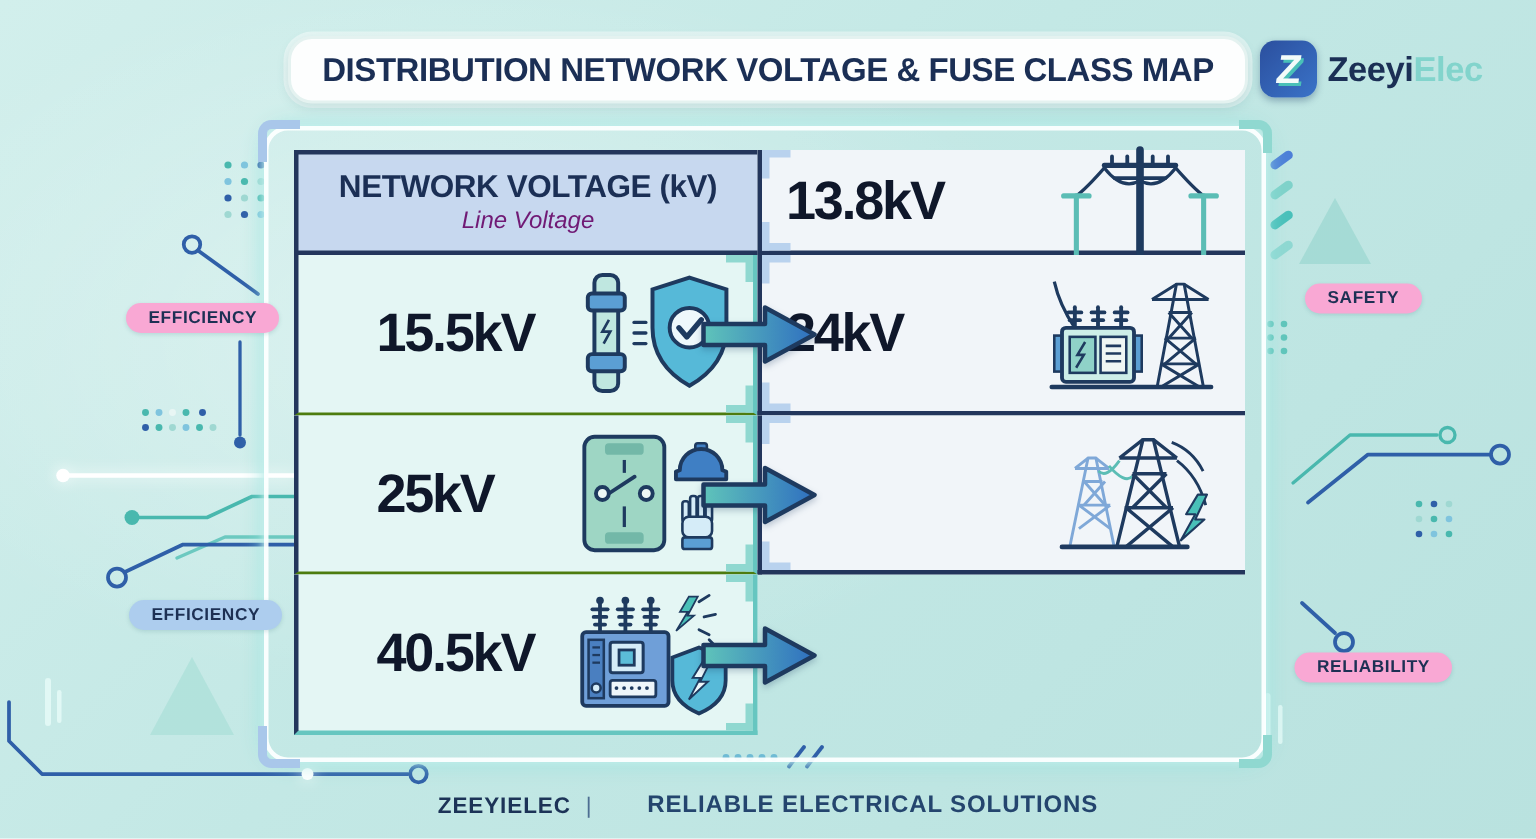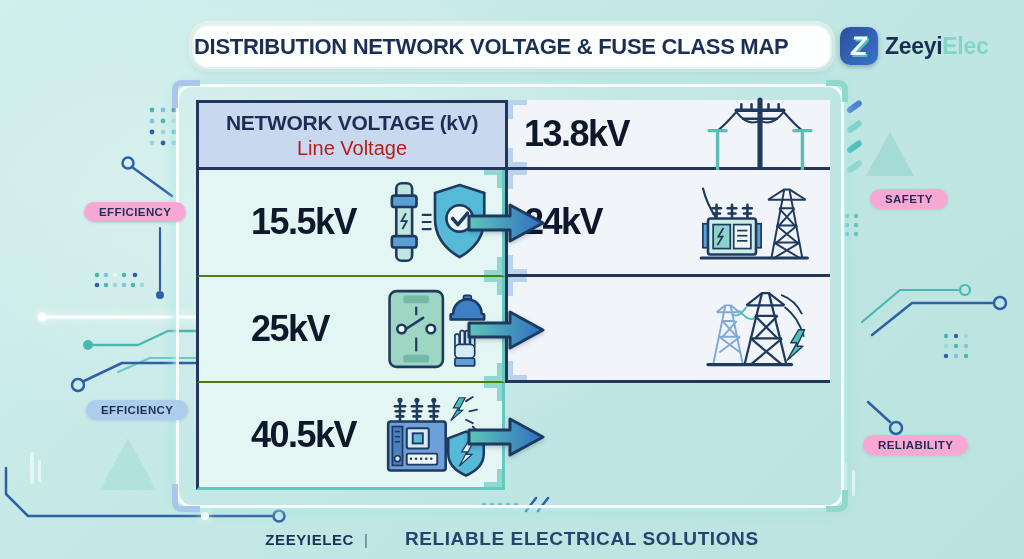--- a/index.html
+++ b/index.html
@@ -11,21 +11,21 @@
       radial-gradient(ellipse 700px 400px at 30% 40%, rgba(255,255,255,.35), rgba(255,255,255,0) 60%),
       linear-gradient(135deg,#d2efec 0%, #c3e8e5 45%, #b9e2df 100%);
   }
   .abs { position:absolute; }
 
   
   .title-pill {
     left:192px; top:24px; width:640px; height:45px;
     background:#fdfefe; border:2px solid #e4f2f0; border-radius:16px;
     box-shadow:0 3px 8px rgba(60,120,130,.18), 0 0 0 3px rgba(255,255,255,.45);
-    display:flex; align-items:center; justify-content:flex-start;
+    display:flex; align-items:center; justify-content:center;
   }
   .title-text { font-size:22px; font-weight:800; letter-spacing:-.3px; color:#1b2f55; white-space:nowrap; }
 
   
   .logo { left:840px; top:26px; height:40px; display:flex; align-items:center; gap:7px; }
   .logo-mark {
     width:38px; height:38px; border-radius:10px;
     background:linear-gradient(135deg,#2b4f9e,#3a73c8);
     display:flex; align-items:center; justify-content:center;
     box-shadow:0 2px 5px rgba(30,60,100,.35);
@@ -48,21 +48,21 @@
   .frame .cr-t, .frame .cr-b { position:absolute; width:22px; height:22px; }
   .frame .cr-t { right:-7px; top:-7px; border-right:6px solid #8fd8d0; border-top:6px solid #8fd8d0; border-top-right-radius:9px; }
   .frame .cr-b { right:-7px; bottom:-7px; border-right:6px solid #8fd8d0; border-bottom:6px solid #8fd8d0; border-bottom-right-radius:9px; }
 
   
   .vtable { left:196px; top:100px; width:712px; height:390px; display:grid;
             grid-template-columns:309px 325px; grid-template-rows:70px 1fr 1fr 1fr; }
   .cell { position:relative; }
   .hcell { display:flex; flex-direction:column; align-items:center; justify-content:center; gap:2px; }
   .hcell .h1 { font-size:21px; font-weight:800; color:#1b2f55; letter-spacing:-.3px; }
-  .hcell .h2 { font-size:20px; font-weight:500; color:#b91c1c; }
+  .hcell .h2 { font-size:16px; font-weight:500; color:#701a75;font-style:italic; }
   .hL { background:#c7d8ef; border:3px solid #23365c; border-right-width:0; }
   .hR { background:#bfe7d5; border-top:3px solid #23365c; border-left:3px solid #23365c;
         border-right:3px solid #66c6c0; border-bottom:2px solid #35a8a2; }
   .cL { background:#f1f5f9; border-left:3px solid #23365c; border-bottom:3px solid #23365c;
         display:flex; align-items:center; padding-left:16px; }
   .cR { background:#e4f6f4; border-left:3px solid #23365c; border-right:3px solid #66c6c0;
         border-bottom:2px solid #4d7c0f; display:flex; align-items:center; padding-left:52px; }
   .row-last.cR { border-bottom:3px solid #66c6c0; }
   .value { font-size:36px; font-weight:800; color:#0f172a; letter-spacing:-1.5px; white-space:nowrap; }
   .icon-box { margin-left:auto; margin-right:14px; display:flex; align-items:center; }
@@ -84,21 +84,21 @@
   .pill-blue  { background:#adcdee; }
   .p1 { left:84px;  top:202px; }
   .p2 { left:870px; top:189px; }
   .p3 { left:86px;  top:400px; }
   .p4 { left:863px; top:435px; }
 
   
   .footer { left:0; top:528px; width:1024px; display:flex; justify-content:center; align-items:center; gap:10px; }
   .footer .brand { font-size:15px; font-weight:800; color:#1c3357; letter-spacing:.6px; }
   .footer .sep   { font-size:15px; color:#4d6e92; }
-  .footer .tag   { font-size:19px; font-weight:600; color:#24456e; letter-spacing:.6px;padding-left:27px; }
+  .footer .tag   { font-size:16px; font-weight:600; color:#24456e; letter-spacing:.6px;padding-left:27px; }
 
   .decor { left:0; top:0; pointer-events:none; }
   .gw { filter:drop-shadow(0 0 5px rgba(255,255,255,.95)); }
 </style>
 </head>
 <body>
 
 <svg class="abs decor" width="1024" height="559" viewBox="0 0 1024 559">
   <defs>
     <linearGradient id="ag" x1="0" y1="0" x2="1" y2="0">

